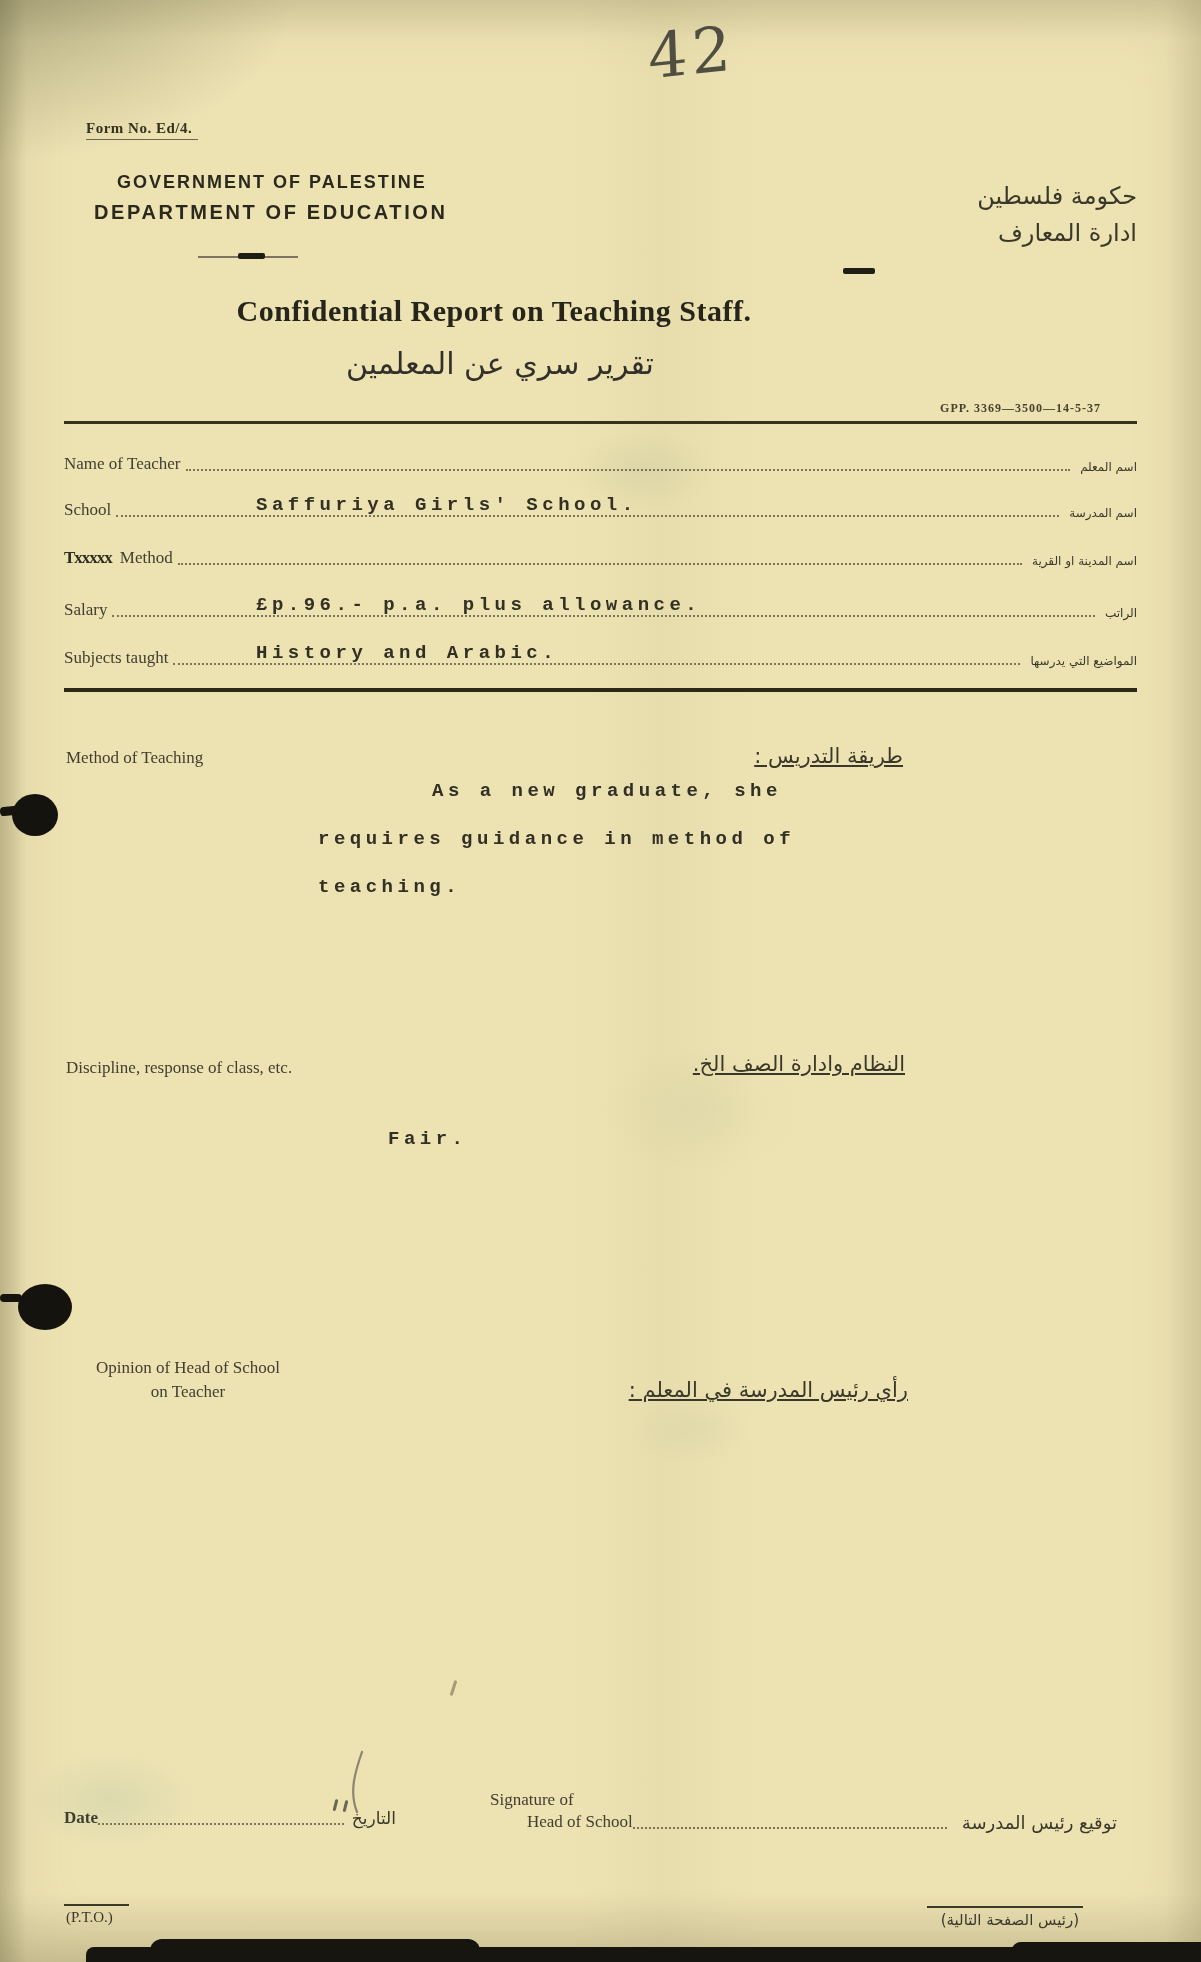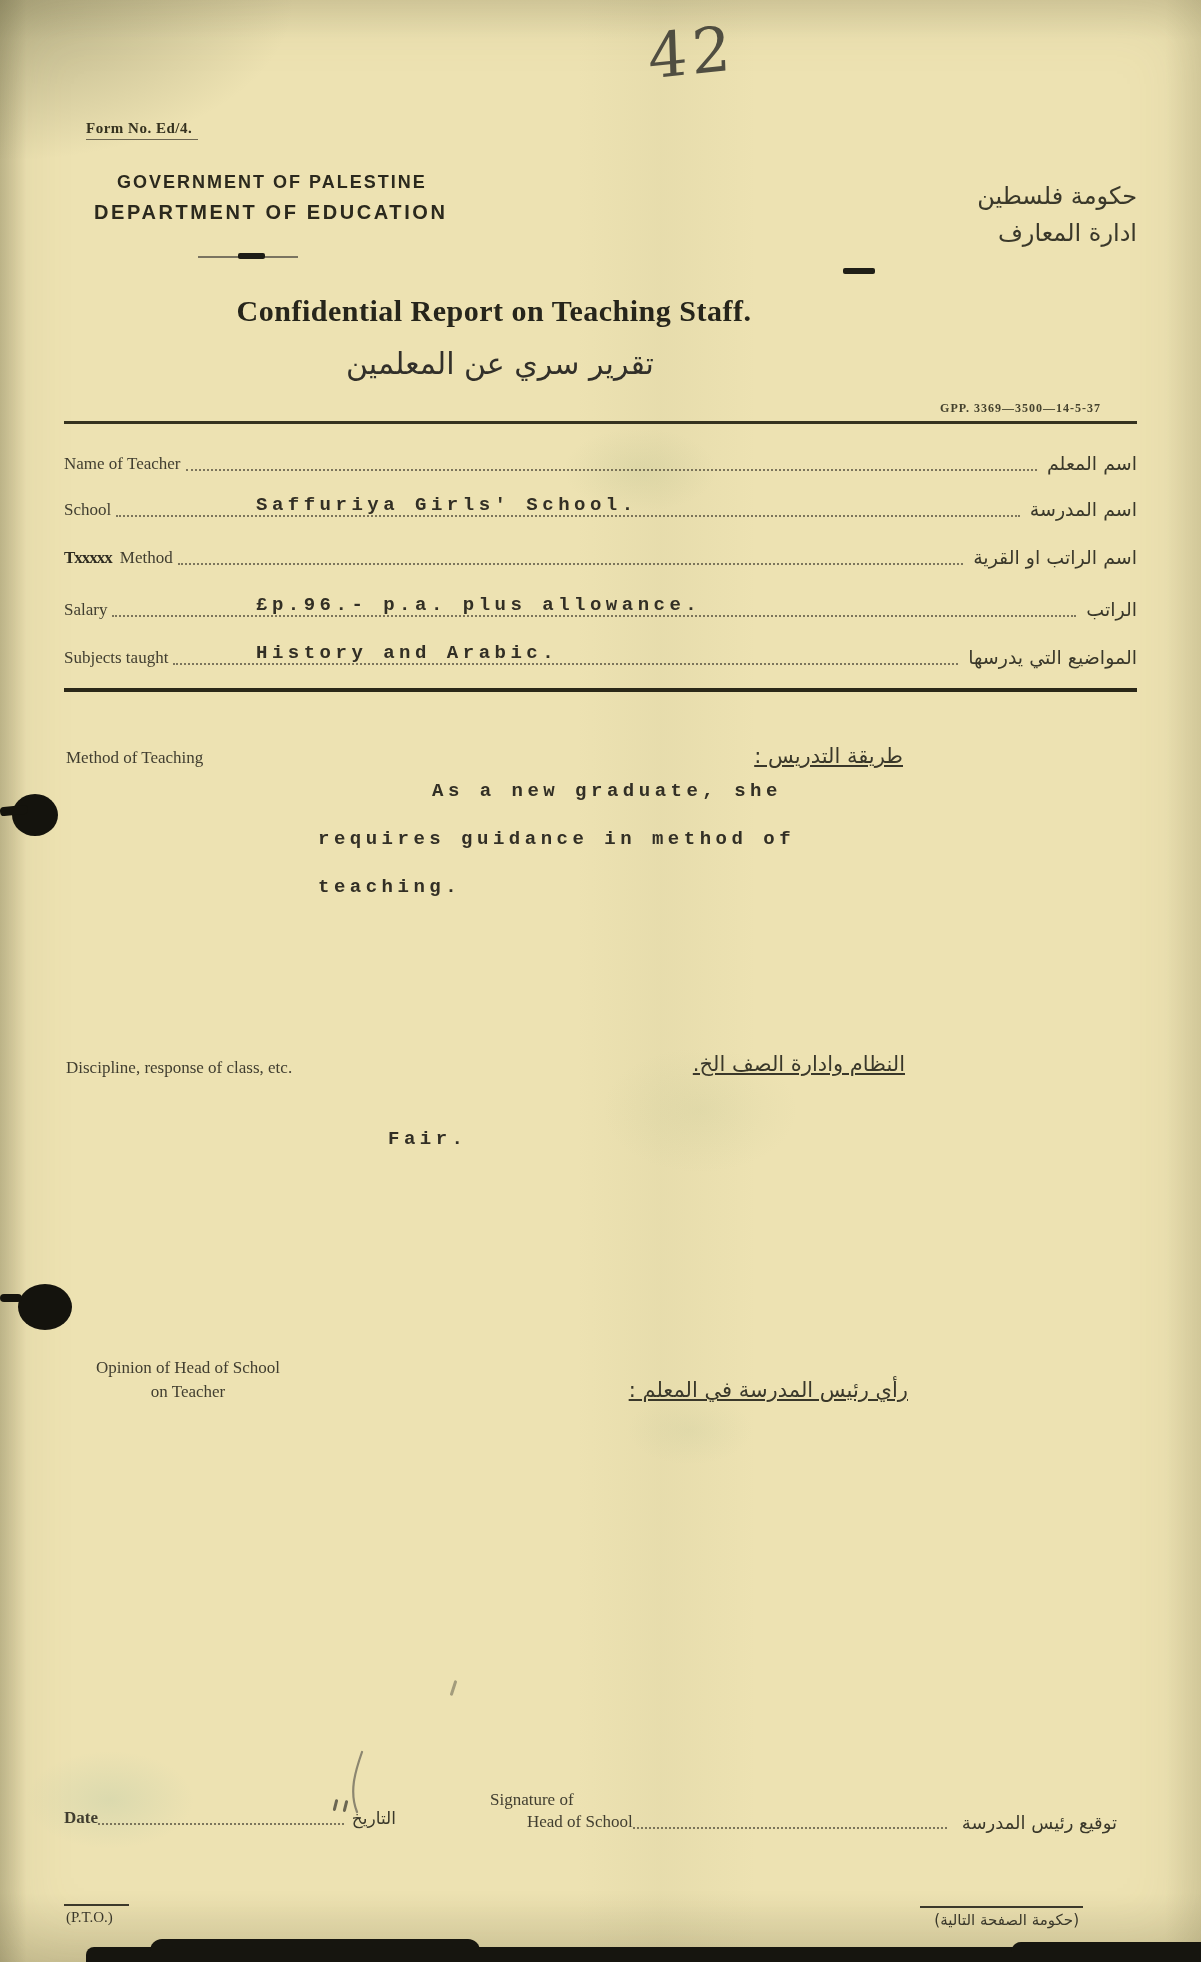--- a/index.html
+++ b/index.html
@@ -41,21 +41,21 @@
     letter-spacing:.5px;color:#26251b;}
   .title-ar{left:300px;top:346px;width:400px;text-align:center;font-size:30px;color:#32302a;}
   .gpp{right:100px;top:401px;font-size:12px;font-weight:bold;letter-spacing:1px;color:#45422e;}
   .rule-top{left:64px;top:421px;width:1073px;height:3px;background:#35321f;}
   .rule-mid{left:64px;top:688px;width:1073px;height:4px;background:#2b2818;}
   
   .field-row{left:64px;width:1073px;height:30px;display:flex;align-items:flex-end;position:absolute;}
   .field-row .lbl{font-size:17px;white-space:nowrap;padding-right:5px;color:#413e30;}
   .field-row .struck{font-weight:bold;letter-spacing:-1px;color:#2e2b20;padding-right:8px;}
   .field-row .leader{flex:1;border-bottom:2px dotted rgba(80,75,58,.72);margin-bottom:3px;height:0;}
-  .field-row .arl{font-size:19px;white-space:nowrap;padding-left:10px;}
+  .field-row .arl{font-size:12px;white-space:nowrap;padding-left:10px;}
   .typed{font-family:"Liberation Mono",monospace;font-weight:bold;font-size:19px;
     letter-spacing:4.5px;color:#322f25;white-space:pre;}
   .field-row .typed{position:absolute;left:192px;bottom:4px;}
   .r1{top:444px;} .r2{top:490px;} .r3{top:538px;} .r4{top:590px;} .r5{top:638px;}
   
   .sec-lbl{font-size:17px;color:#413e30;}
   .sec-ar{font-size:21px;text-decoration:underline;}
   .m-lbl{left:66px;top:748px;}
   .m-ar{right:298px;top:744px;}
   .m-l1{left:432px;top:780px;} .m-l2{left:318px;top:828px;} .m-l3{left:318px;top:876px;}
@@ -119,21 +119,21 @@
   <div class="field-row r2">
     <span class="lbl">School</span>
     <span class="leader"></span>
     <span class="arl ar" dir="rtl">اسم المدرسة</span>
     <span class="typed">Saffuriya Girls' School.</span>
   </div>
   <div class="field-row r3">
     <span class="lbl struck">Txxxxx</span>
     <span class="lbl">Method</span>
     <span class="leader"></span>
-    <span class="arl ar" dir="rtl">اسم الراتب او القرية</span>
+    <span class="arl ar" dir="rtl">اسم المدينة او القرية</span>
   </div>
   <div class="field-row r4">
     <span class="lbl">Salary</span>
     <span class="leader"></span>
     <span class="arl ar" dir="rtl">الراتب</span>
     <span class="typed">£p.96.- p.a. plus allowance.</span>
   </div>
   <div class="field-row r5">
     <span class="lbl">Subjects taught</span>
     <span class="leader"></span>
@@ -177,18 +177,18 @@
     <span class="leader"></span>
   </div>
   <div class="date-row">
     <span class="lbl">Date</span>
     <span class="leader"></span>
     <span class="arl ar" dir="rtl">التاريخ</span>
   </div>
   <div class="abs ar sig-ar" dir="rtl">توقيع رئيس المدرسة</div>
 
   <div class="abs pto">(P.T.O.)</div>
-  <div class="abs ar pto-ar" dir="rtl">(حكومة الصفحة التالية)</div>
+  <div class="abs ar pto-ar" dir="rtl">(رئيس الصفحة التالية)</div>
 
   <div class="abs bstrip"></div>
   <div class="abs bstrip2"></div>
   <div class="abs bstrip3"></div>
 </div>
 
 </body></html>

